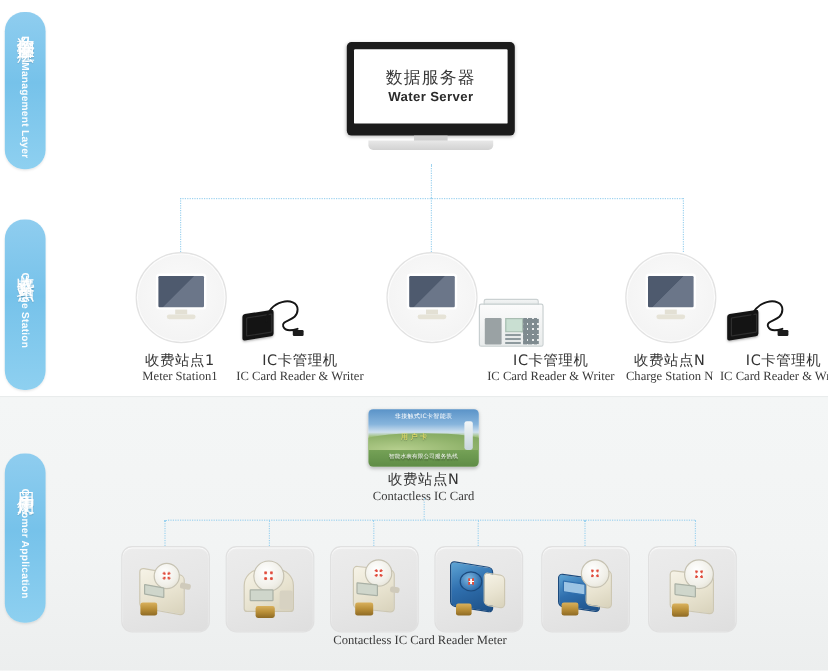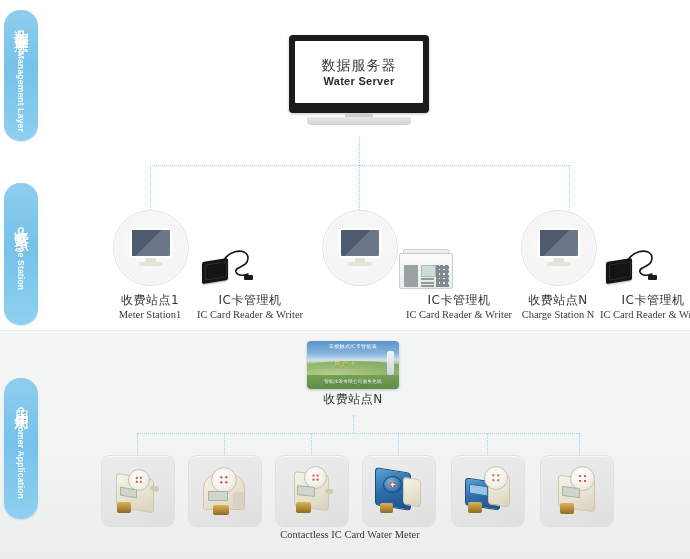--- a/index.html
+++ b/index.html
@@ -338,20 +338,21 @@
     <div class="ic-card">
       <div class="ic-sky-txt">非接触式IC卡智能表</div>
       <div class="ic-hill"></div>
       <div class="ic-mid">用户卡</div>
       <div class="ic-chip"></div>
       <div class="ic-bottom-txt">智能水表有限公司服务热线</div>
     </div>
   </div>
   <div id="ic-card-cap">
     <div class="cap-cn">收费站点N</div>
+    <div class="cap-en">Contactless IC Card</div>
   </div>
 
   <div class="dotv" style="left:353px;top:415px;height:18px;"></div>
   <div class="doth" style="left:137px;top:433px;width:442px;"></div>
   <div class="dotv" style="left:137px;top:433px;height:22px;"></div>
   <div class="dotv" style="left:224px;top:433px;height:22px;"></div>
   <div class="dotv" style="left:311px;top:433px;height:22px;"></div>
   <div class="dotv" style="left:398px;top:433px;height:22px;"></div>
   <div class="dotv" style="left:487px;top:433px;height:22px;"></div>
   <div class="dotv" style="left:579px;top:433px;height:22px;"></div>
@@ -409,16 +410,16 @@
   <div class="meter-box" style="left:540px;">
     <div class="meter">
       <div class="m-body" style="left:9px;top:13px;width:35px;height:31px;transform:skewY(7deg);"></div>
       <div class="m-dial" style="left:21px;top:2px;width:23px;height:23px;"></div>
       <div class="m-lcd" style="left:13px;top:23px;width:16px;height:8px;transform:skewY(7deg);"></div>
       <div class="m-pipe" style="left:11px;top:39px;width:14px;height:11px;"></div>
     </div>
   </div>
 
   <div id="meter-cap">
-    <div class="cap-en">Contactless IC Card Water Meter</div>
+    <div class="cap-en">Contactless IC Card Reader Meter</div>
   </div>
 
 </div>
 
 </body></html>

